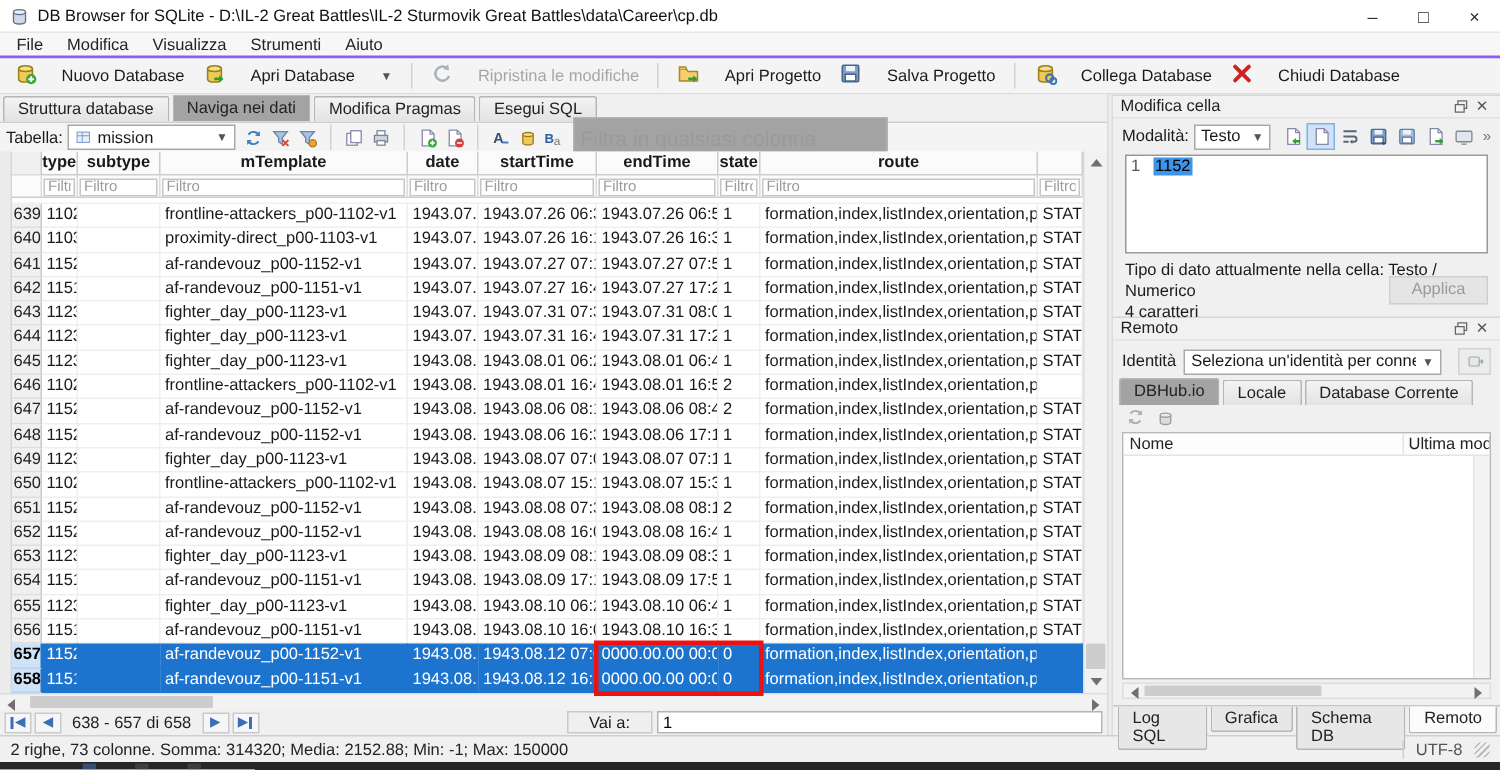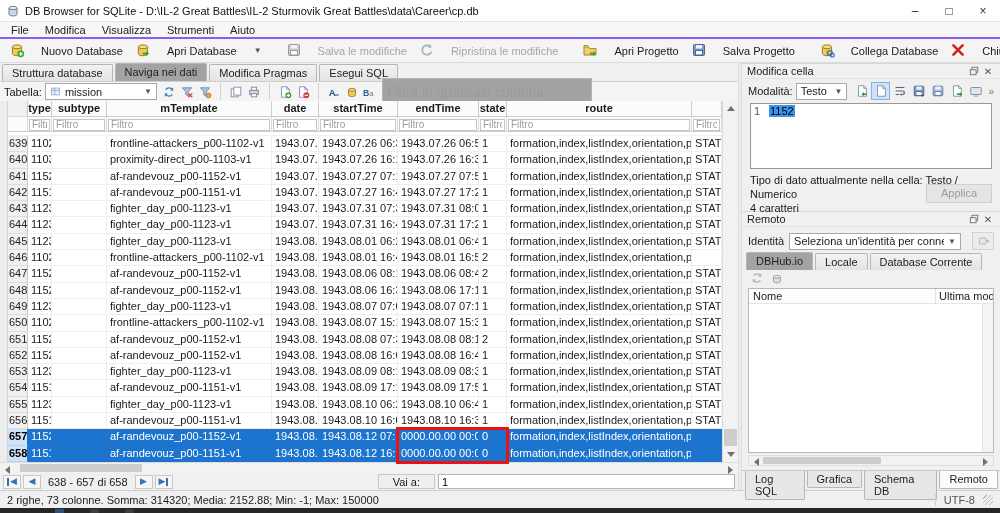--- a/index.html
+++ b/index.html
@@ -153,28 +153,20 @@
         <span><svg width="16" height="16" viewBox="0 0 16 16">
             <path d="M3.4 4.8v6.8c0 1.2 2 2.1 4.6 2.1s4.6-.9 4.6-2.1V4.8" fill="#eecb55" stroke="#9b7e20"></path>
             <ellipse cx="8" cy="4.8" rx="4.6" ry="1.9" fill="#f7df81" stroke="#9b7e20"></ellipse>
             <path d="M7.8 11.6h4.6" stroke="#2e9e2e" stroke-width="1.8"></path>
             <path d="M11.2 9.2l2.8 2.4-2.8 2.4z" fill="#2e9e2e"></path>
           </svg></span>
         <span>Apri Database</span>
         <span class="caret">▼</span>
       </span>
       <span class="tsep"></span>
-      <span class="tool-btn disabled">
-        <span><svg width="16" height="16" viewBox="0 0 16 16">
-            <rect x="2.5" y="2.5" width="11" height="11" rx="1" fill="#cccccc" stroke="#9a9a9a"></rect>
-            <rect x="5" y="3" width="6" height="3.5" fill="#eef3fa"></rect>
-            <rect x="4.5" y="8.5" width="7" height="4.5" fill="#fdfdfd" stroke="#9a9a9a"></rect>
-          </svg></span>
-        <span>Salva le modifiche</span>
-      </span>
       <span class="tool-btn disabled">
         <span><svg width="16" height="16" viewBox="0 0 16 16">
             <path d="M12.4 9.6A4.7 4.7 0 1 1 10.9 4.4" fill="none" stroke="#a9b2ba" stroke-width="1.7"></path>
             <path d="M11.8 1.9l.5 4-3.8-.7z" fill="#a9b2ba"></path>
           </svg></span>
         <span>Ripristina le modifiche</span>
       </span>
       <span class="tsep"></span>
       <span class="tool-btn">
         <span><svg width="16" height="16" viewBox="0 0 16 16">

